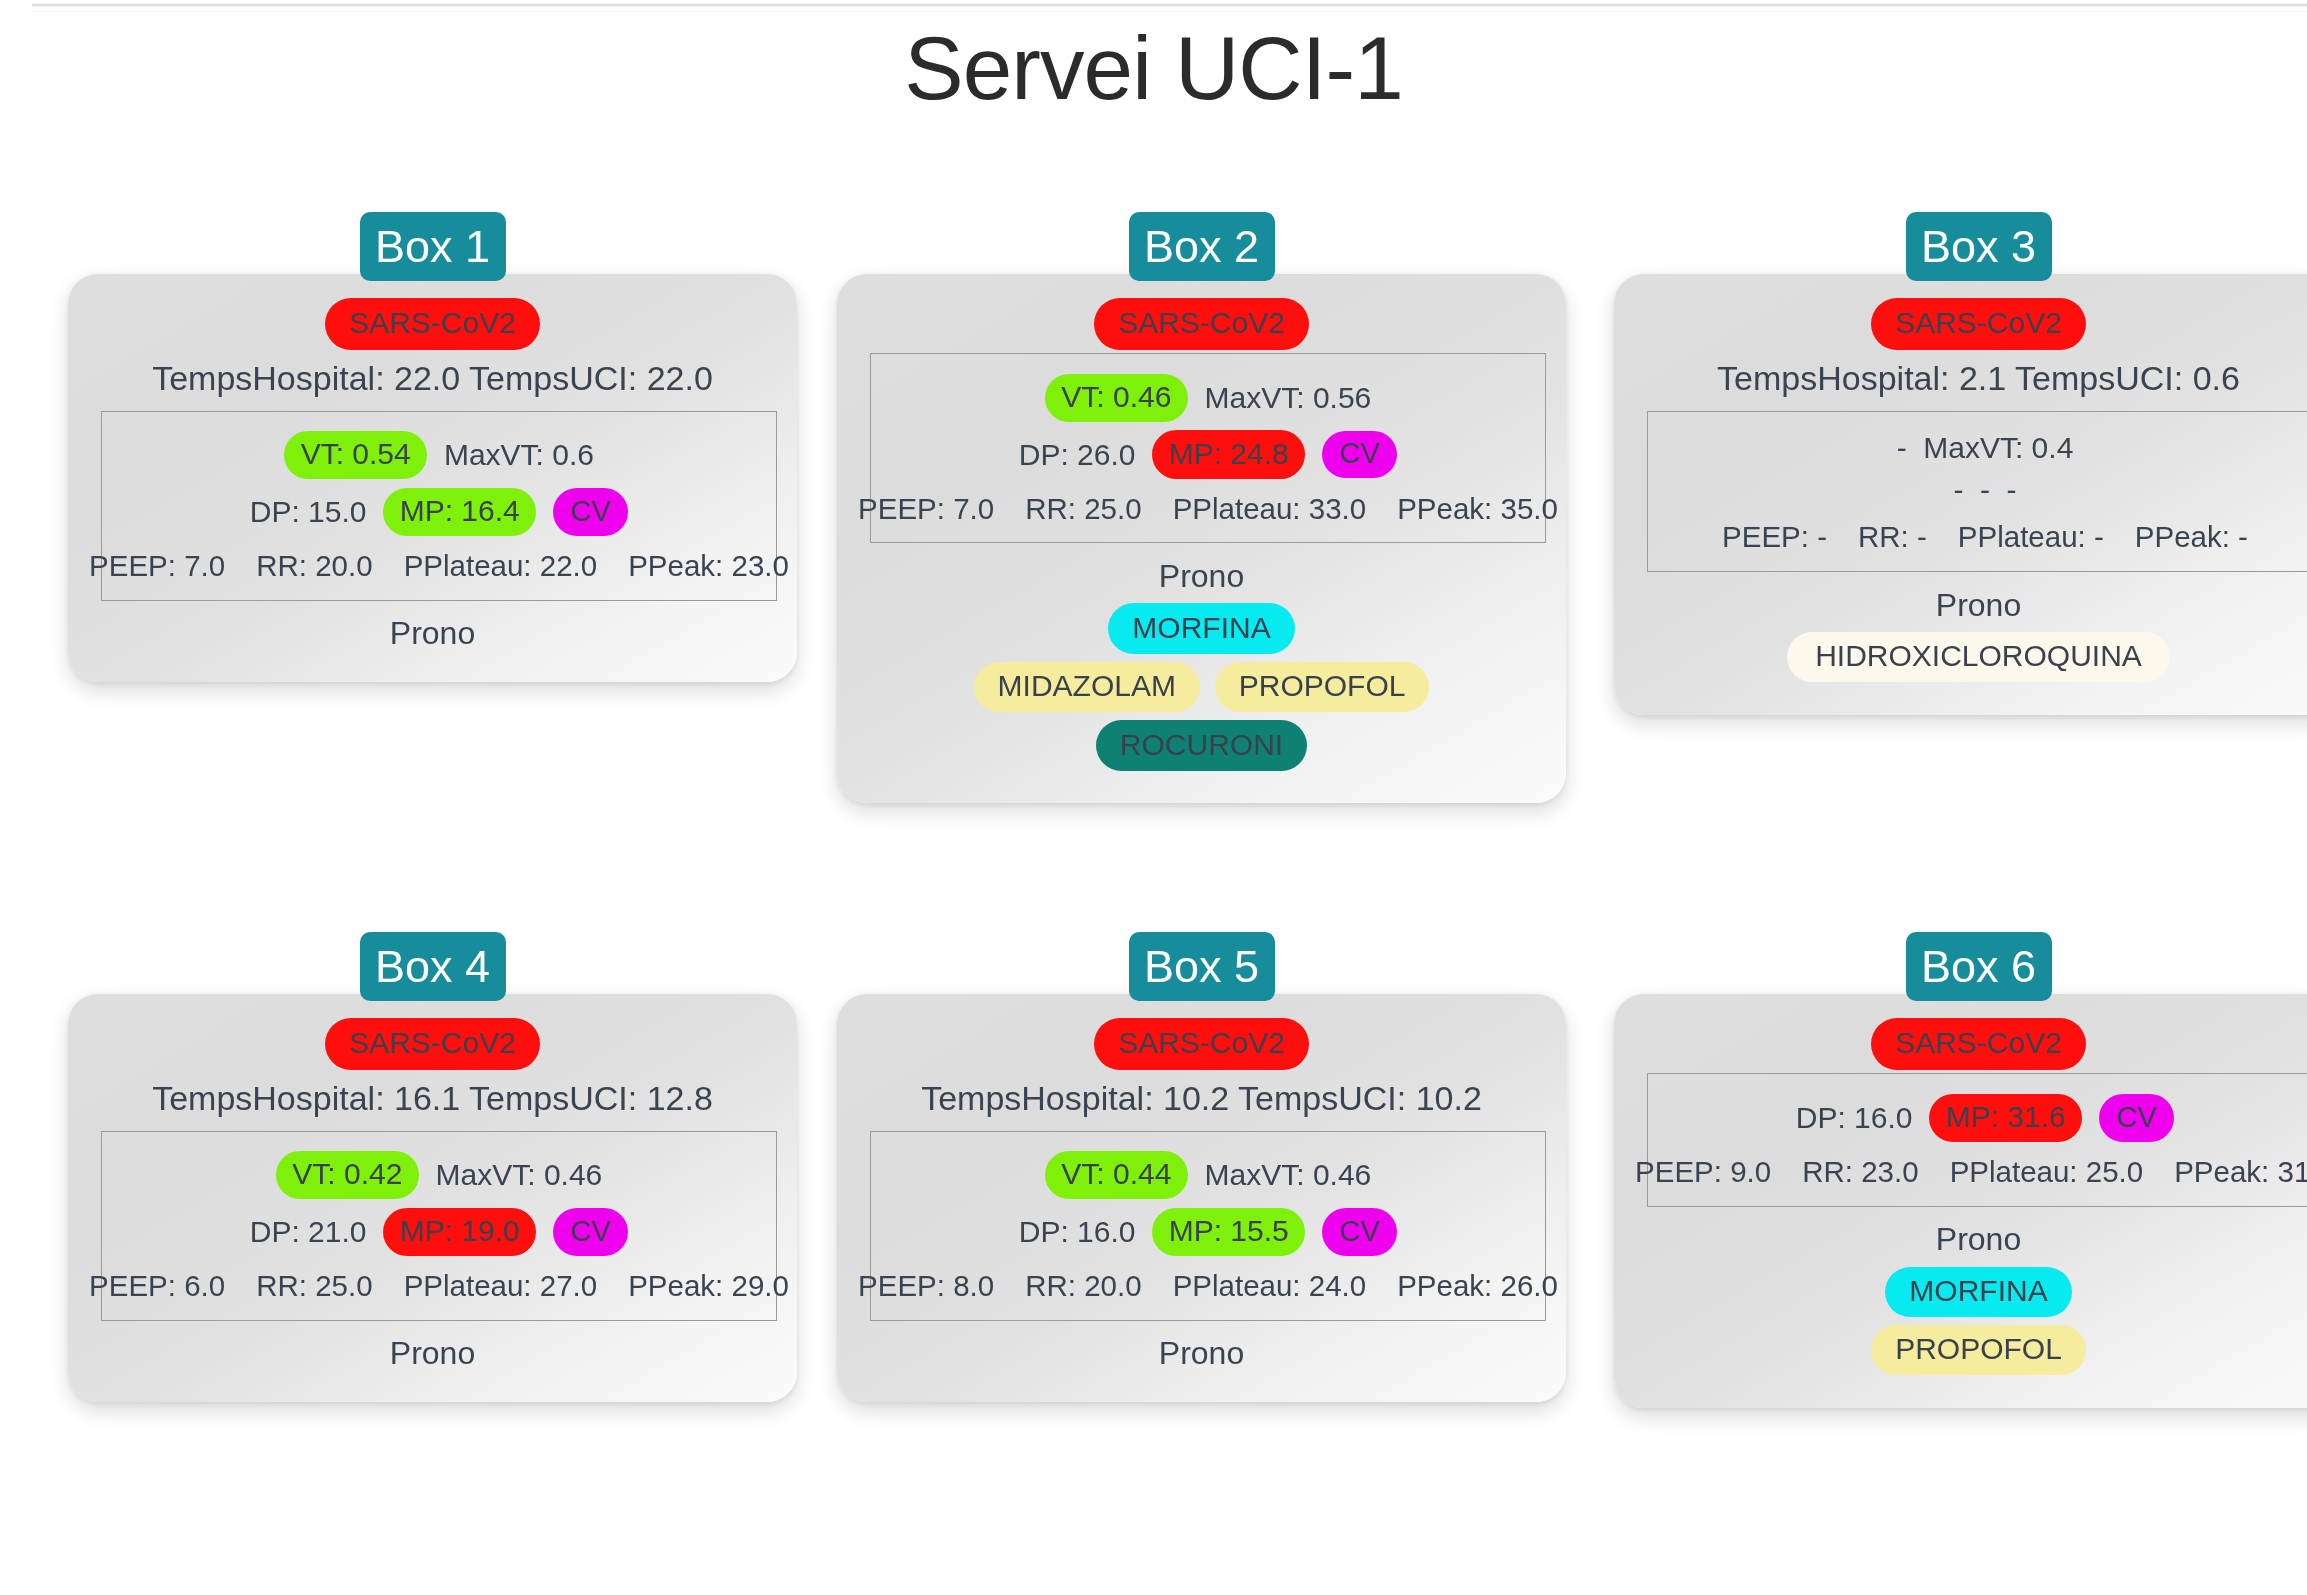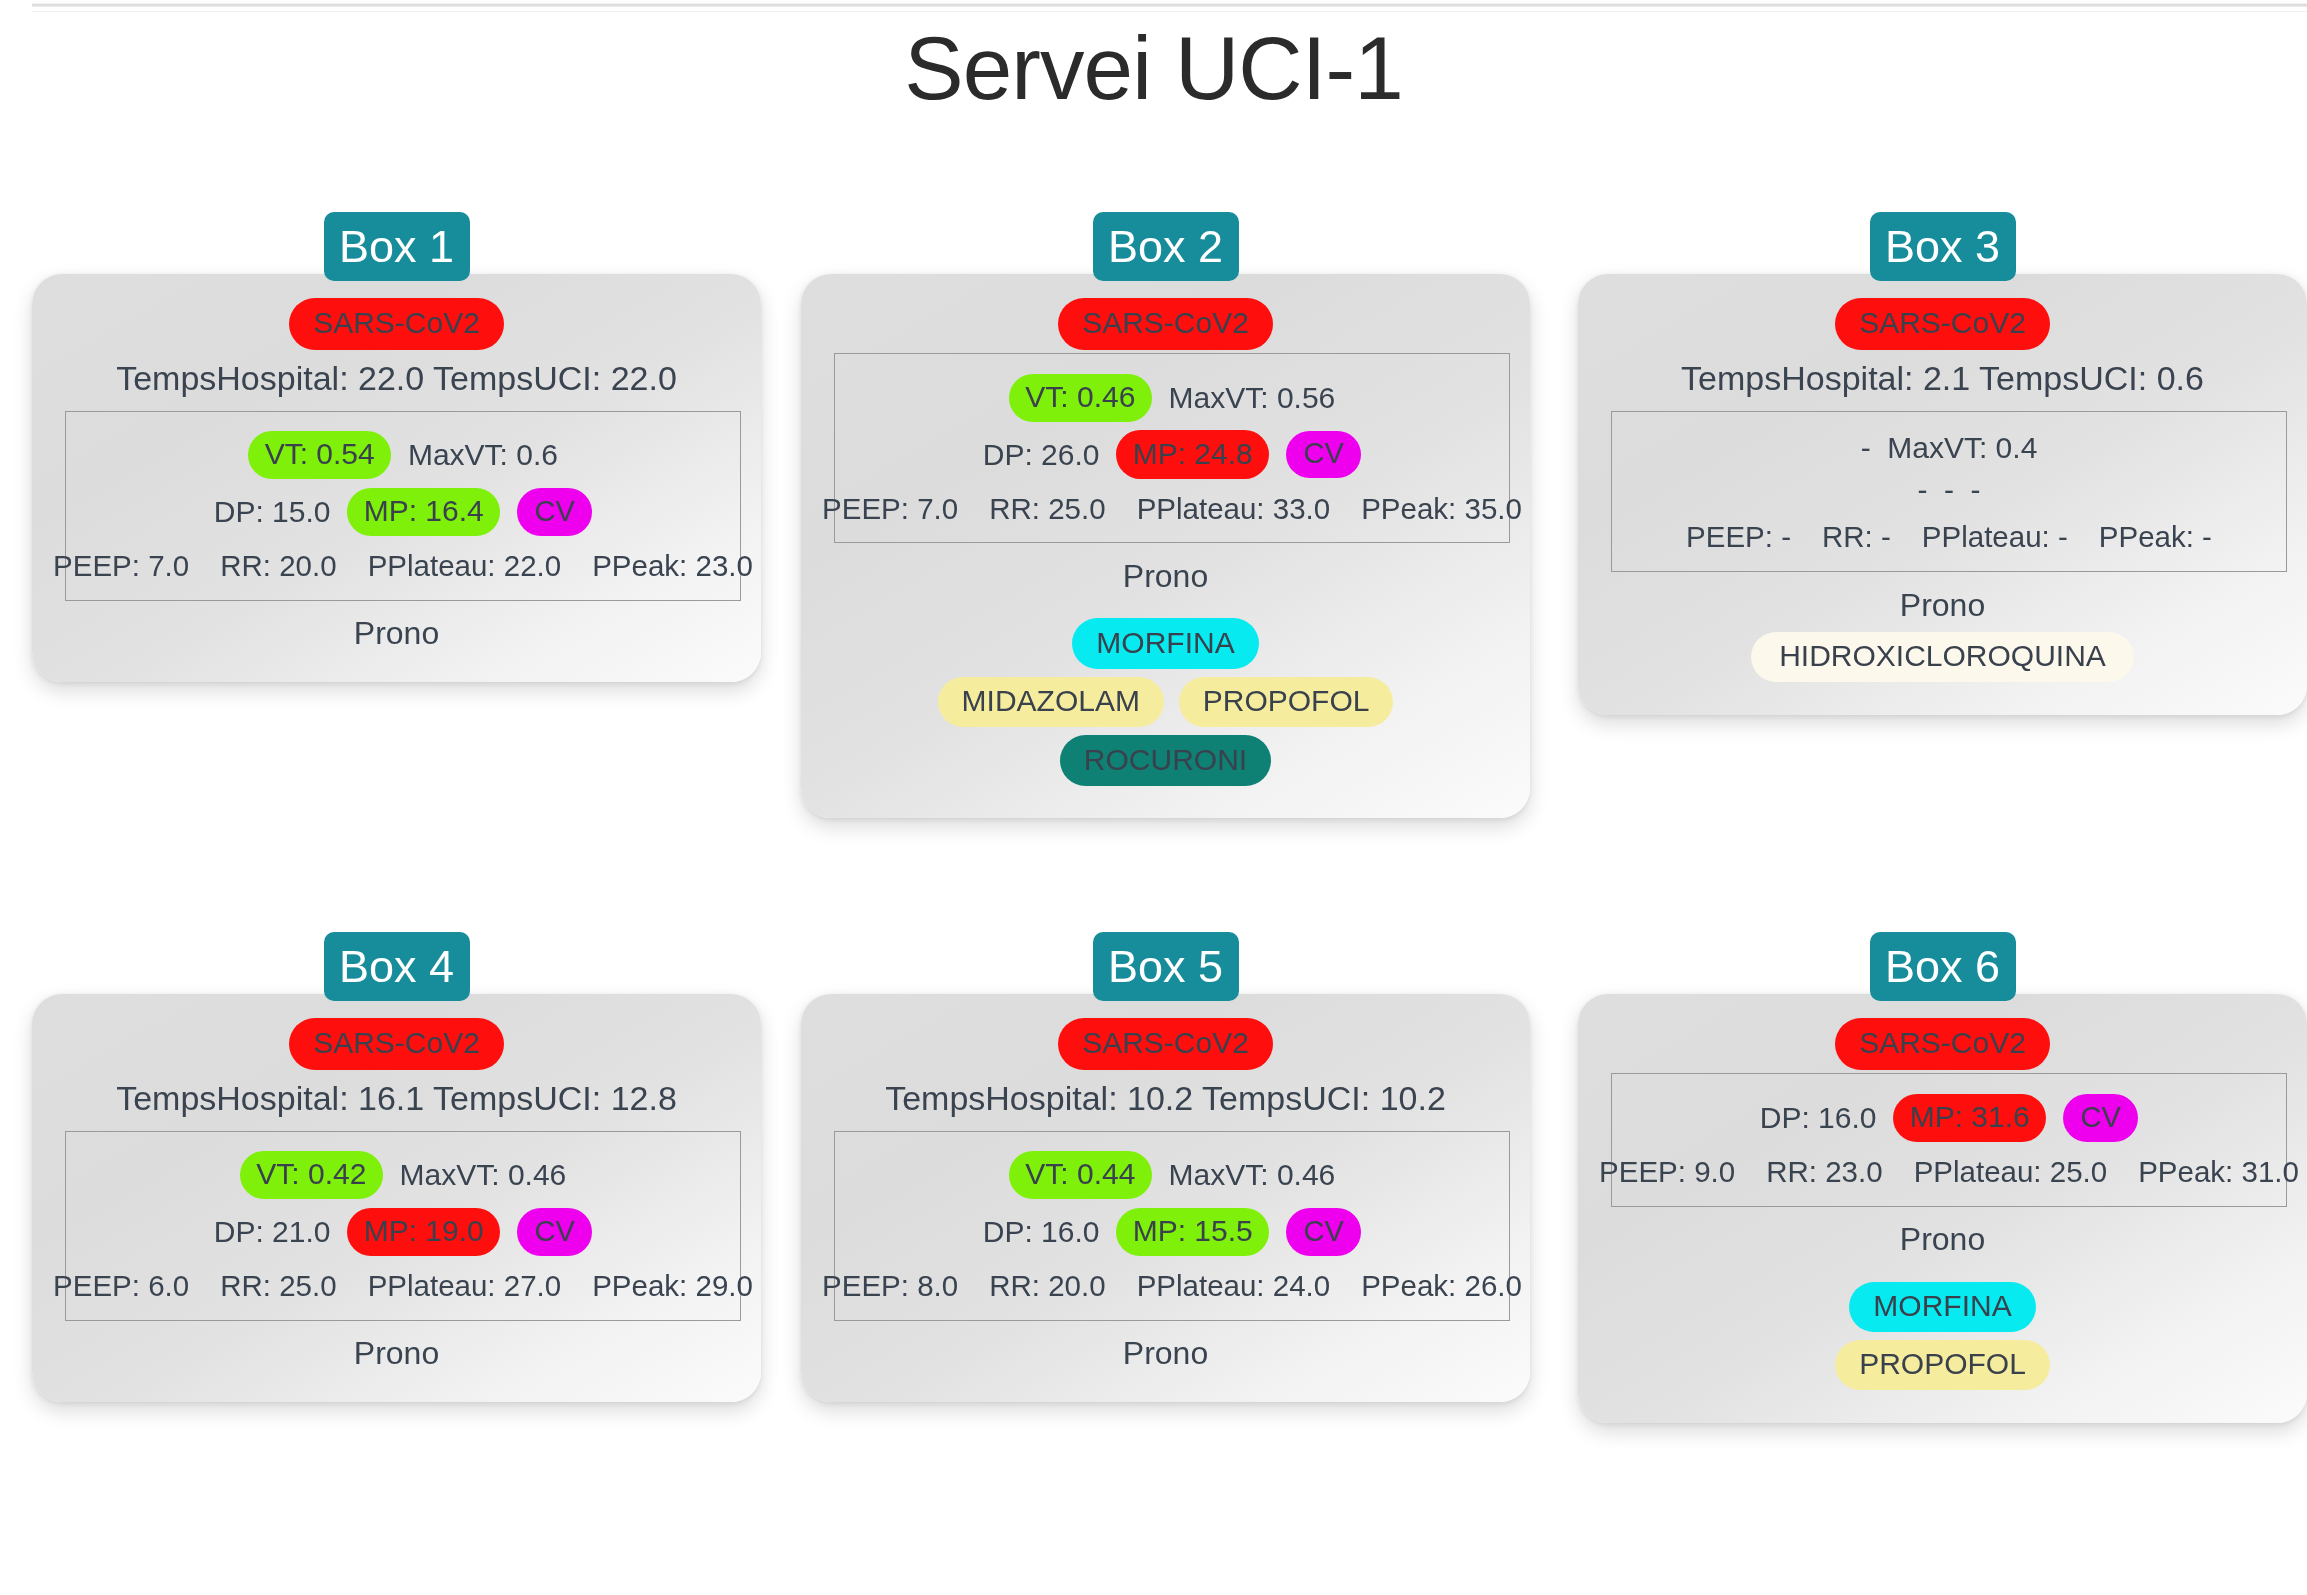--- a/index.html
+++ b/index.html
@@ -22,21 +22,21 @@
 
   .page-title {
     position: absolute; left: 0; top: 16.6px; width: 2307px;
     text-align: center;
     font-size: 89px; font-weight: 300; letter-spacing: -0.9px;
     color: #2b2b2b;
     font-family: "Liberation Sans", sans-serif;
   }
 
   .grid {
-    position: absolute; left: 0; top: 212px; width: 2307px;
+    position: absolute; left: 0; top: 212px; width: 2307px; padding-left: 36px;
   }
   .row { position: relative; width: 2307px; }
   .row-1 { height: 720px; }
   .row-2 { height: 664px; }
 
   .cell { position: absolute; top: 0; width: 729px; }
   .cell.c1 { left: 32px; }
   .cell.c2 { left: 801px; }
   .cell.c3 { left: 1578px; }
 
@@ -109,21 +109,21 @@
     text-align: center; font-size: 32px; color: #3a4450;
     margin-top: 14.8px; margin-bottom: 5.5px;
   }
 
   .meds { margin-top: 3.7px; }
   .med-row {
     display: flex; justify-content: center; align-items: center;
     gap: 14.8px; margin: 8.3px 0;
   }
   .pill-med { font-size: 30px; padding: 9.2px 24px 11px 24px; }
-  .med-MORFINA { background: #07eaf0; margin-top: 15px; }
+  .med-MORFINA { background: #07eaf0; }
   .med-MIDAZOLAM, .med-PROPOFOL { background: #f5ec9e; }
   .med-ROCURONI { background: #0e8074; }
   .med-HIDROXICLOROQUINA { background: #fdf8ec; font-size: 30px; padding: 9.2px 28px 11px 28px; }
 </style>
 </head>
 <body>
 
 <div class="page">
 
   <div class="top-rule"></div>

